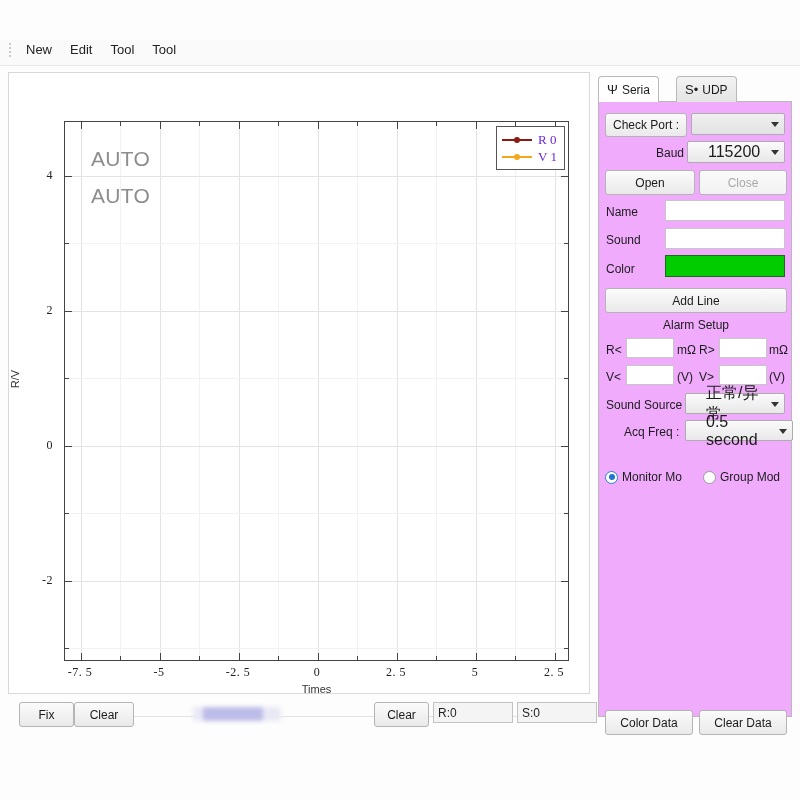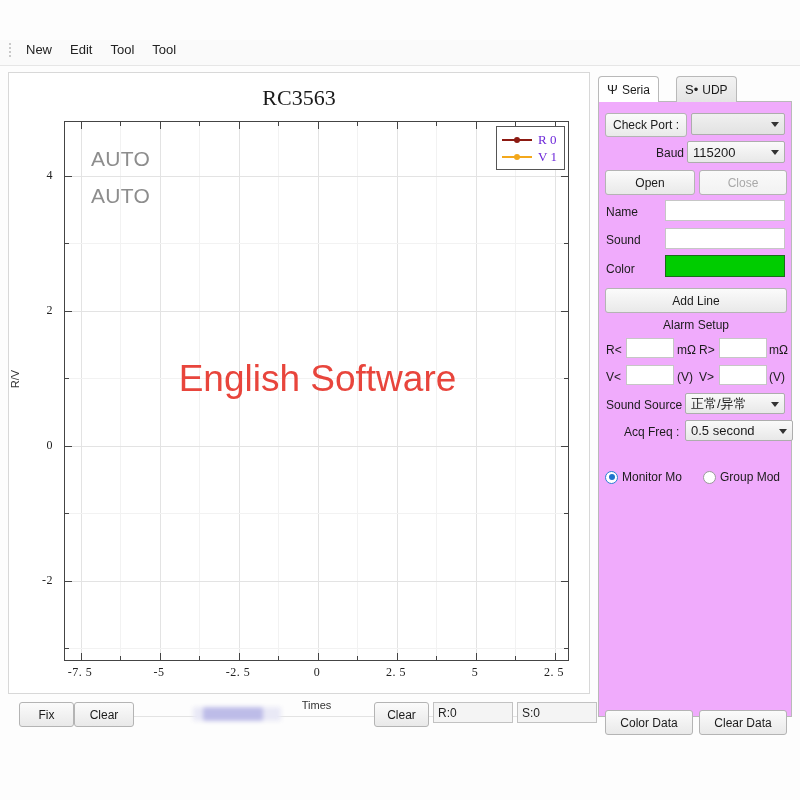--- a/index.html
+++ b/index.html
@@ -54,21 +54,21 @@
     letter-spacing:.5px;white-space:nowrap;
   }
   .ylabels{position:absolute;left:0px;top:48px;width:50px;height:540px;}
   .ylabels span{
     position:absolute;right:6px;transform:translateY(-50%);
     font-family:"Liberation Serif", serif;font-size:12px;color:#222;
     letter-spacing:.5px;white-space:nowrap;
   }
   .xaxis-title{
     position:absolute;left:55px;top:610px;width:505px;text-align:center;
-    font-size:11px;color:#333;margin-top:16px;
+    font-size:11px;color:#333;
   }
   .yaxis-title{
     position:absolute;left:6px;top:300px;
     transform:rotate(-90deg) translate(-50%,0);transform-origin:left center;
     font-size:11px;color:#333;white-space:nowrap;
   }
 
   .auto-tag{
     position:absolute;font-size:21px;color:#8d8d8d;
     font-family:"Liberation Sans", sans-serif;letter-spacing:.3px;
@@ -133,22 +133,22 @@
   .rowlabel{position:absolute;font-size:12px;color:#1b1b1b;}
   .input{
     position:absolute;background:#fff;border:1px solid #c6c6c6;
     box-sizing:border-box;font-size:12px;color:#222;padding:0 3px;
     display:flex;align-items:center;
   }
   .combo{
     position:absolute;box-sizing:border-box;
     background:linear-gradient(#fafafa,#e8e8e8);
     border:1px solid #adadad;border-radius:2px;
-    font-size:13px;color:#1b1b1b;
-    display:flex;align-items:center;padding-left:5px;padding-right:16px;
+    font-size:16px;color:#1b1b1b;
+    display:flex;align-items:center;padding-left:20px;padding-right:16px;
     cursor:default;
   }
   .combo.empty{background:linear-gradient(#f0f0f0,#e2e2e2);}
   .combo .caret{
     position:absolute;right:5px;top:50%;margin-top:-2px;
     width:0;height:0;border-left:4px solid transparent;
     border-right:4px solid transparent;border-top:5px solid #333;
   }
   .center-label{
     position:absolute;width:194px;text-align:center;font-size:12px;color:#1b1b1b;
@@ -184,21 +184,20 @@
         <i></i>
         <i></i>
     </span>
     <span class="menu-item">New</span>
     <span class="menu-item">Edit</span>
     <span class="menu-item">Tool</span>
     <span class="menu-item">Tool</span>
   </div>
 
   <div class="plot-panel">
-    <div class="chart-title">RC3563</div>
 
     <div class="yaxis-title">R/V</div>
     <div class="xaxis-title">Times</div>
 
     <div class="ylabels">
       <span style="top:54px">4</span>
       <span style="top:189px">2</span>
       <span style="top:324px">0</span>
       <span style="top:459px">-2</span>
       <span style="top:594px">-4</span>
@@ -283,21 +282,20 @@
       <div class="tick tick-y" style="top:256px;right:0;width:4px"></div>
       <div class="tick tick-y" style="top:324px;right:0;width:7px"></div>
       <div class="tick tick-y" style="top:391px;right:0;width:4px"></div>
       <div class="tick tick-y" style="top:459px;right:0;width:7px"></div>
       <div class="tick tick-y" style="top:526px;right:0;width:4px"></div>
       <div class="tick tick-y" style="top:594px;right:0;width:7px"></div>
 
       <div class="auto-tag" style="left:26px;top:25px">AUTO</div>
       <div class="auto-tag" style="left:26px;top:62px">AUTO</div>
 
-      <div class="watermark">English Software</div>
 
       <div class="legend">
         <div class="legend-row">
           <span class="legend-line" style="background:#8c1a12">
               <i style="background:#8c1a12"></i>
             </span>
           <span class="legend-text">R 0</span>
         </div>
         <div class="legend-row">
           <span class="legend-line" style="background:#f3a81c">

